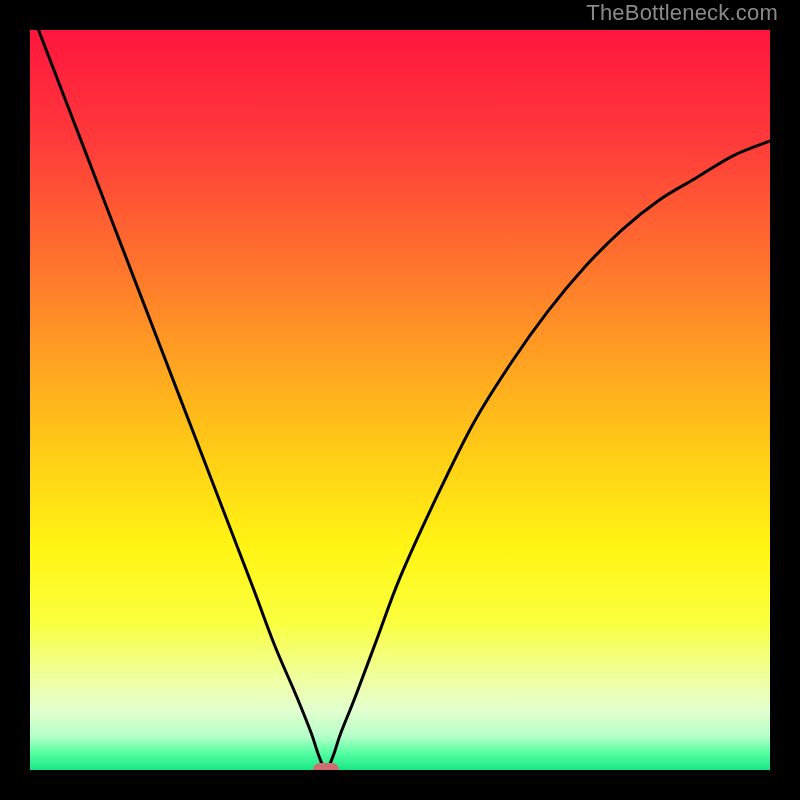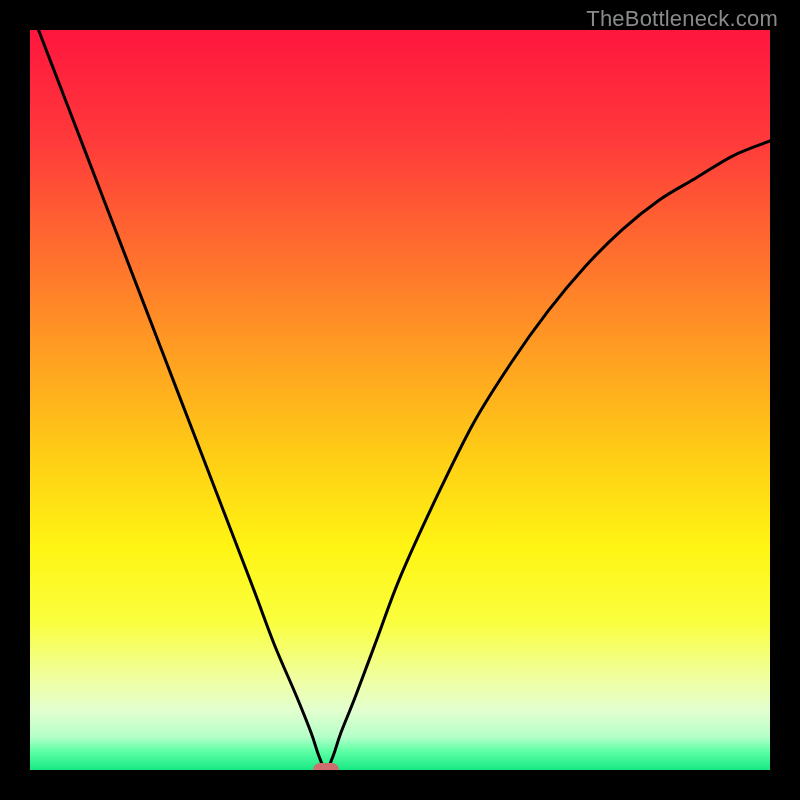--- a/index.html
+++ b/index.html
@@ -18,21 +18,21 @@
     width: 740px;
     height: 740px;
     overflow: hidden;
   }
   .gradient {
     position: absolute;
     inset: 0;
   }
   .watermark {
     position: absolute;
-    top: 6px;
+    top: 0;
     right: 22px;
     color: #888a8c;
     font-size: 22px;
     font-weight: 400;
     letter-spacing: 0.2px;
     user-select: none;
   }
   svg.curve {
     position: absolute;
     inset: 0;

